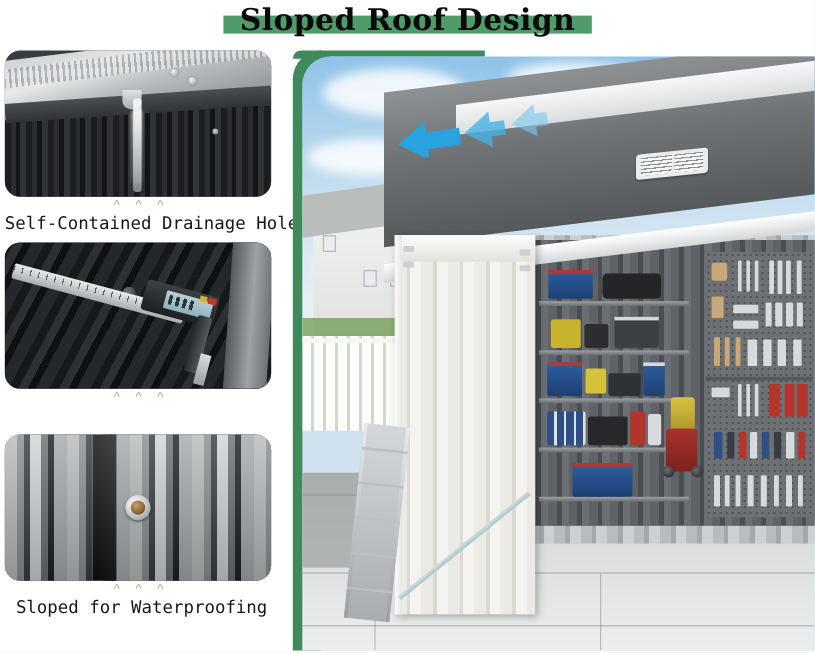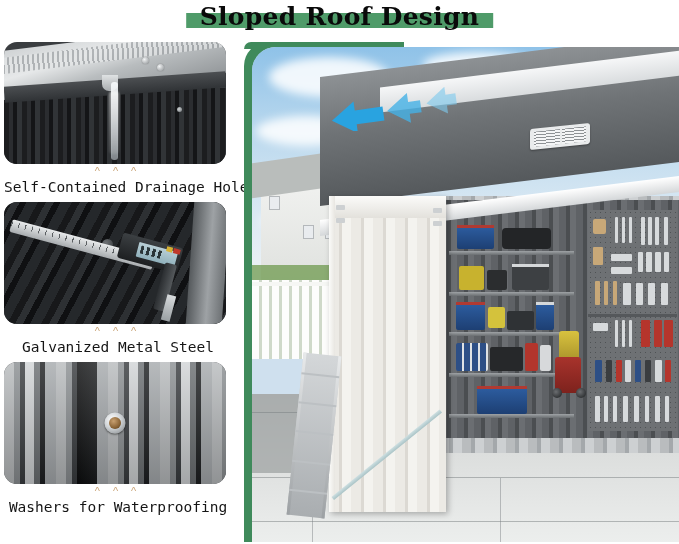--- a/index.html
+++ b/index.html
@@ -451,35 +451,34 @@
           <div class="t2-screen-txt"></div>
         </div>
         <div class="t2-yellow"></div>
         <div class="t2-red"></div>
       </div>
       <div class="t2-jaw"></div>
       <div class="t2-jawtip"></div>
     </div>
     <div class="caption-row">
       <div class="chevrons">^ ^ ^</div>
-      <div class="caption-text">Galvanized Metal Steel</div>
     </div>
   </div>
 
   <div class="feature-block" style="top:320px;">
     <div class="thumb">
       <div class="t3-bg"></div>
       <div class="t3-dark"></div>
       <div class="t3-sheen"></div>
       <div class="t3-washer"></div>
       <div class="t3-screwhead"></div>
     </div>
     <div class="caption-row">
       <div class="chevrons">^ ^ ^</div>
-      <div class="caption-text">Washers for Waterproofing</div>
+      <div class="caption-text">Sloped for Waterproofing</div>
     </div>
   </div>
 </div>
 
 <div id="hero-frame">
   <div id="hero-border"></div>
   <div id="hero-border-top"></div>
 
   <div id="hero-photo">
 

